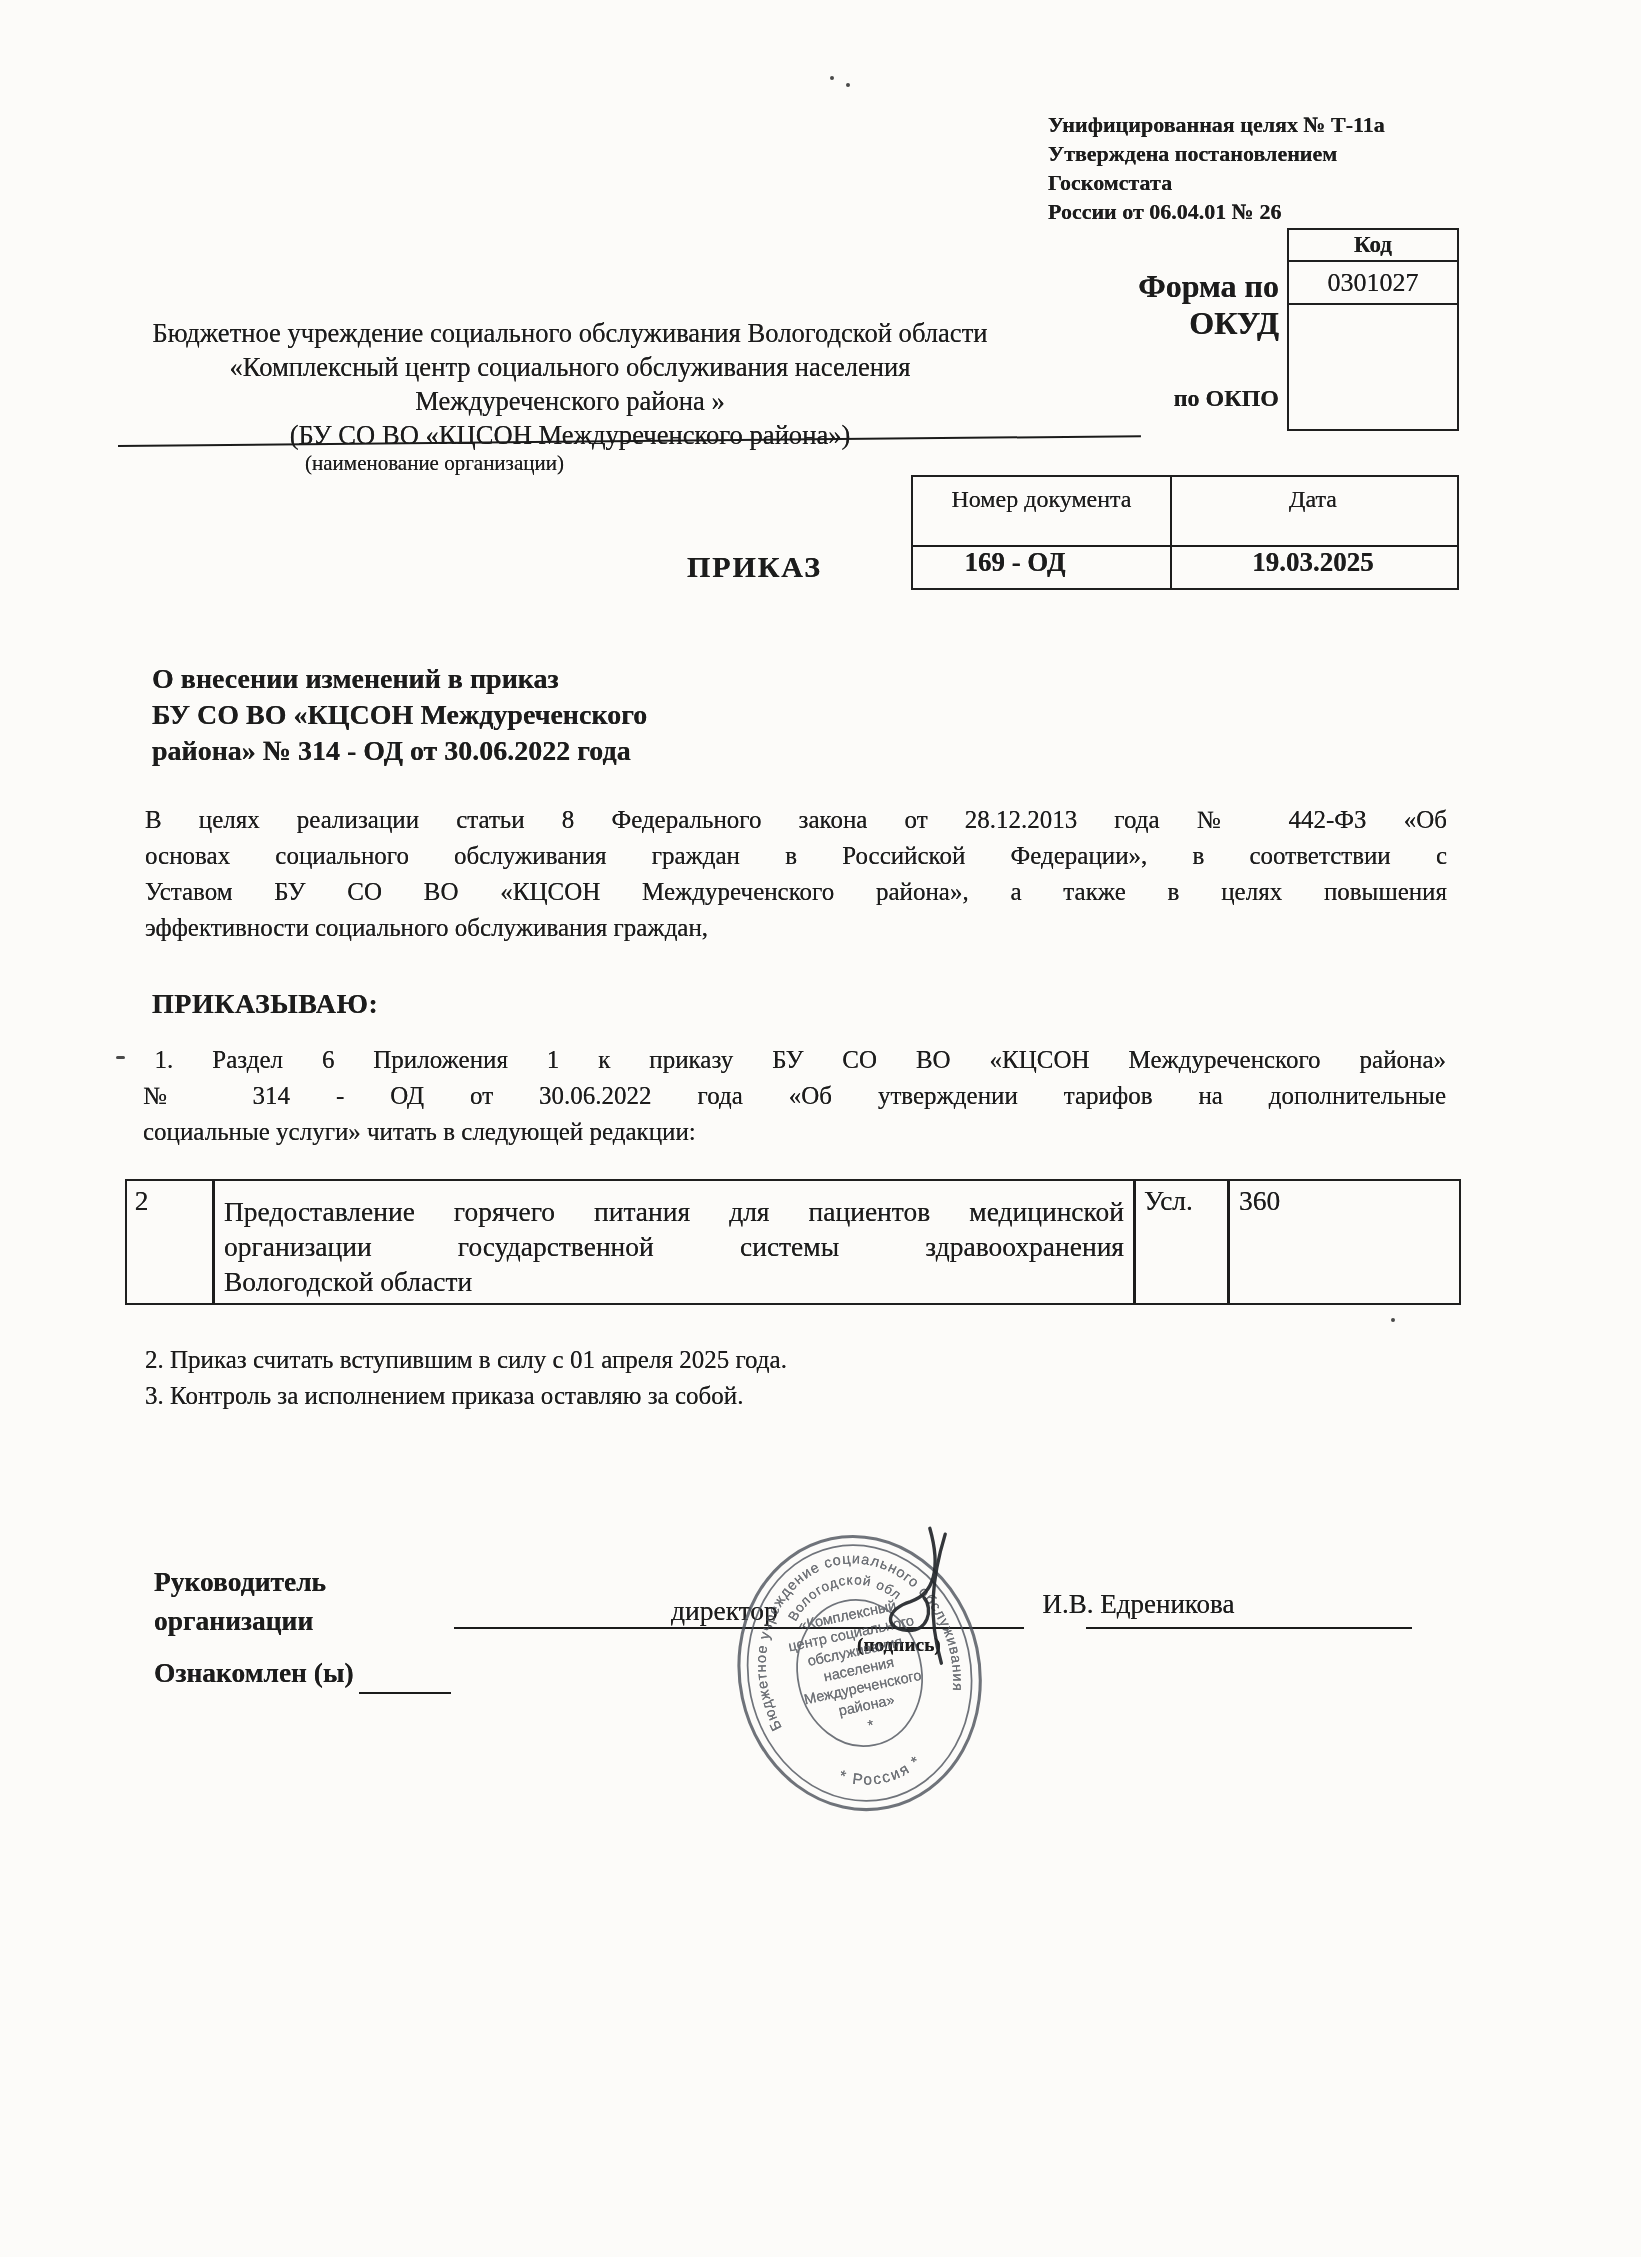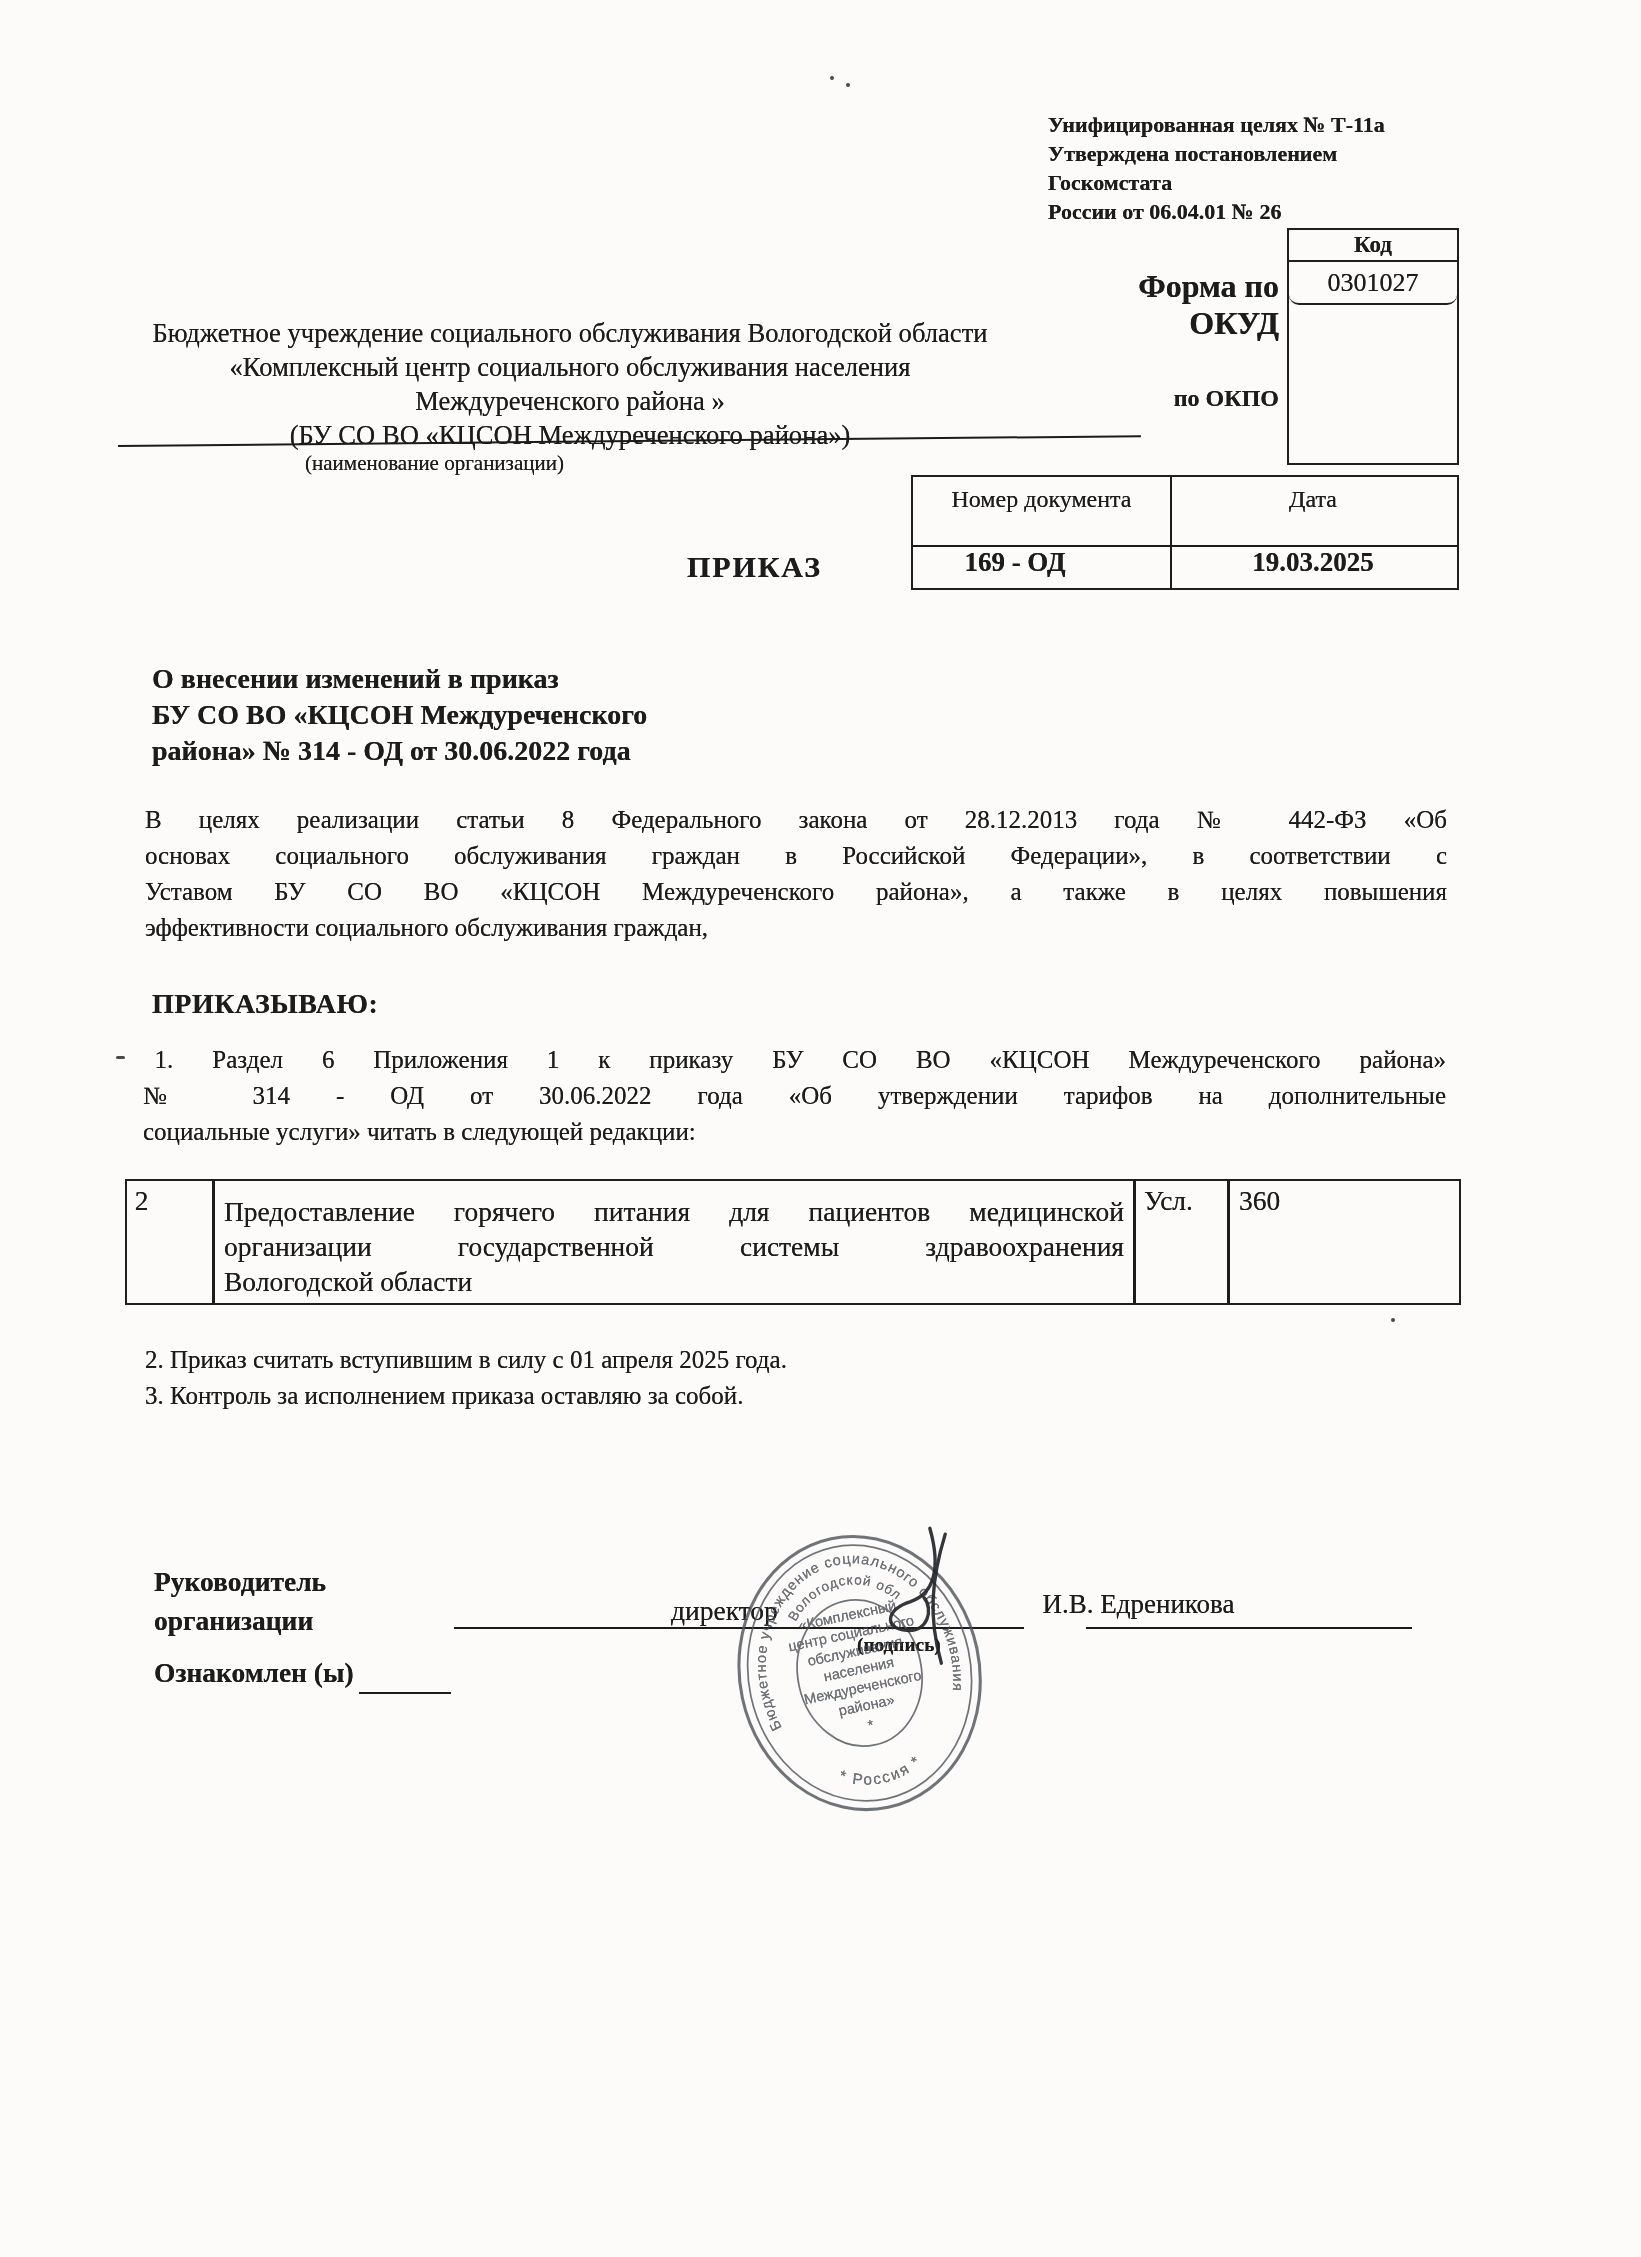--- a/index.html
+++ b/index.html
@@ -29,23 +29,23 @@
 
 <div class="page">
 
   <div class="abs b" style="left:1048px;top:110px;width:415px;font-size:22px;line-height:29px;">
     <div>Унифицированная целях № Т-11а</div>
     <div>Утверждена постановлением</div>
     <div>Госкомстата</div>
     <div>России от 06.04.01 № 26</div>
   </div>
 
-  <div class="box" style="left:1287px;top:228px;width:172px;height:237px;">
+  <div class="box" style="left:1287px;top:228px;width:172px;height:203px;">
     <div class="ctr b" style="height:30px;line-height:30px;border-bottom:2.4px solid #1f1f1f;font-size:23px;">Код</div>
-    <div class="ctr" style="height:41px;line-height:41px;border-bottom:2.4px solid #1f1f1f;font-size:26px;border-radius:10px;">0301027</div>
+    <div class="ctr" style="height:41px;line-height:41px;border-bottom:2.4px solid #1f1f1f;font-size:26px;">0301027</div>
     <div></div>
   </div>
   <div class="abs rt b" style="left:1052px;top:268px;width:227px;font-size:32px;">Форма по ОКУД</div>
   <div class="abs rt b" style="left:1052px;top:385px;width:227px;font-size:24px;">по ОКПО</div>
 
   <div class="abs ctr" style="left:145px;top:316px;width:850px;font-size:26.6px;line-height:34px;">
     <div>Бюджетное учреждение социального обслуживания Вологодской области</div>
     <div>«Комплексный центр социального обслуживания населения</div>
     <div>Междуреченского района »</div>
     <div>(БУ СО ВО «КЦСОН Междуреченского района»)</div>

